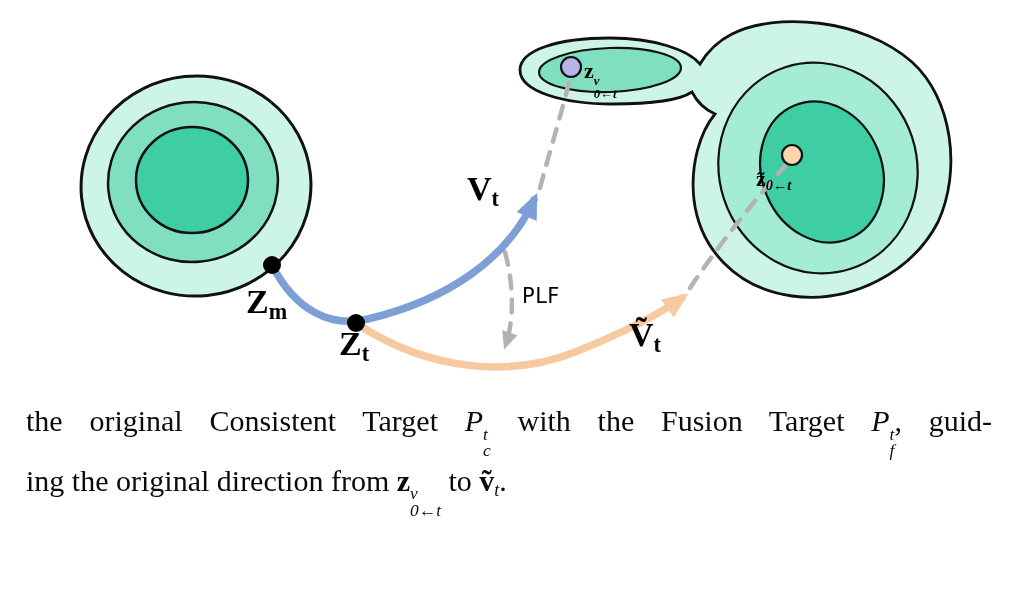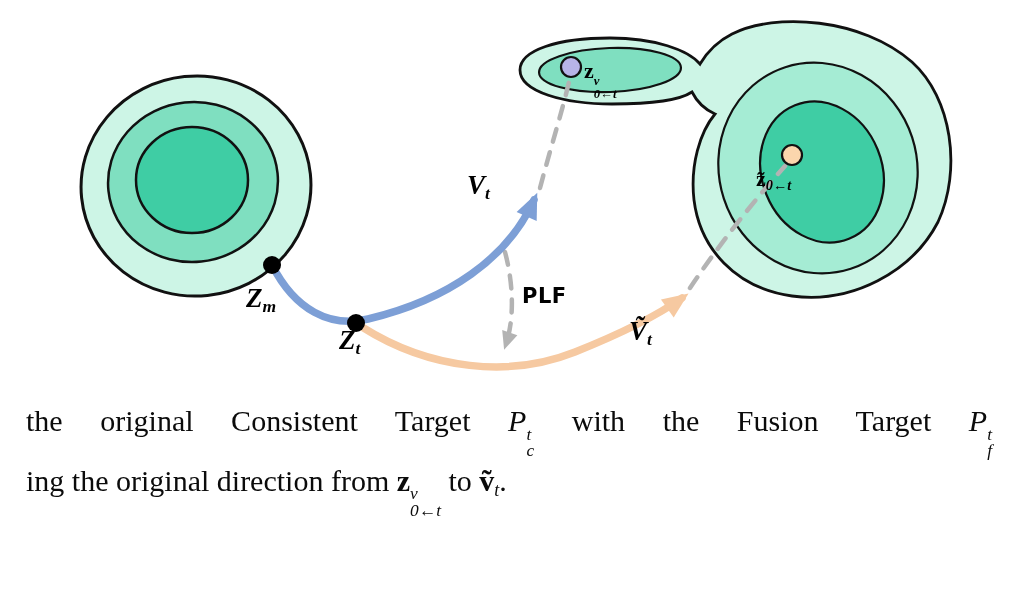--- a/index.html
+++ b/index.html
@@ -1,25 +1,25 @@
 <!DOCTYPE html>
 <html><head>
 <meta charset="utf-8">
 <style>
   html,body{margin:0;padding:0;background:#fff;}
   .page{position:relative;width:1018px;height:600px;background:#ffffff;overflow:hidden;
         font-family:"Liberation Serif","DejaVu Serif",serif;}
   .diagram{position:absolute;left:0;top:0;width:1018px;height:400px;}
   .diagram svg{position:absolute;left:0;top:0;}
   .dlabel{position:absolute;font-family:"Liberation Serif","DejaVu Serif",serif;
-          font-weight:bold;font-style:italic;font-size:27px;color:#000;white-space:nowrap;}
+          font-weight:bold;font-size:34px;color:#000;white-space:nowrap;}
   .dlabel .lsub{font-size:0.65em;vertical-align:-0.28em;}
   .dlabel.upright{font-style:normal;font-size:22px;}
   .dlabel.plf{font-family:"DejaVu Sans","Liberation Sans",sans-serif;font-style:normal;
-              font-weight:bold;font-size:21px;letter-spacing:0.5px;}
+              font-weight:normal;font-size:21px;letter-spacing:0.5px;}
   .mstack{display:inline-flex;flex-direction:column;align-items:flex-start;
           font-size:0.58em;line-height:1.05;vertical-align:-0.55em;font-style:italic;}
   .caption{position:absolute;left:26px;top:399px;width:966px;color:#0b0b0b;
            font-size:30px;line-height:44px;}
   .cline{text-align:justify;}
   .cline.jlast{text-align-last:justify;}
   .cbold{font-weight:bold;}
   .mi{font-style:italic;}
   .mb{font-weight:bold;}
   .cstack{display:inline-flex;flex-direction:column;align-items:flex-start;
@@ -109,21 +109,21 @@
   </div>
 
   <div class="caption">
     <div class="cline jlast">
       <span>the original Consistent Target </span><span class="mi">P</span><span class="cstack">
           <span>t</span>
           <span>c</span>
         </span><span> with the Fusion Target </span><span class="mi">P</span><span class="cstack">
           <span>t</span>
           <span>f</span>
-        </span>
+        </span><span>, guid-</span>
     </div>
     <div class="cline">
       <span>ing the original direction from </span><span class="mb">z</span><span class="cstack">
           <span>v</span>
           <span>0←t</span>
         </span><span> to </span><span class="mb">ṽ</span><span class="ssub">t</span><span>.</span>
     </div>
   </div>
 
 </div>

